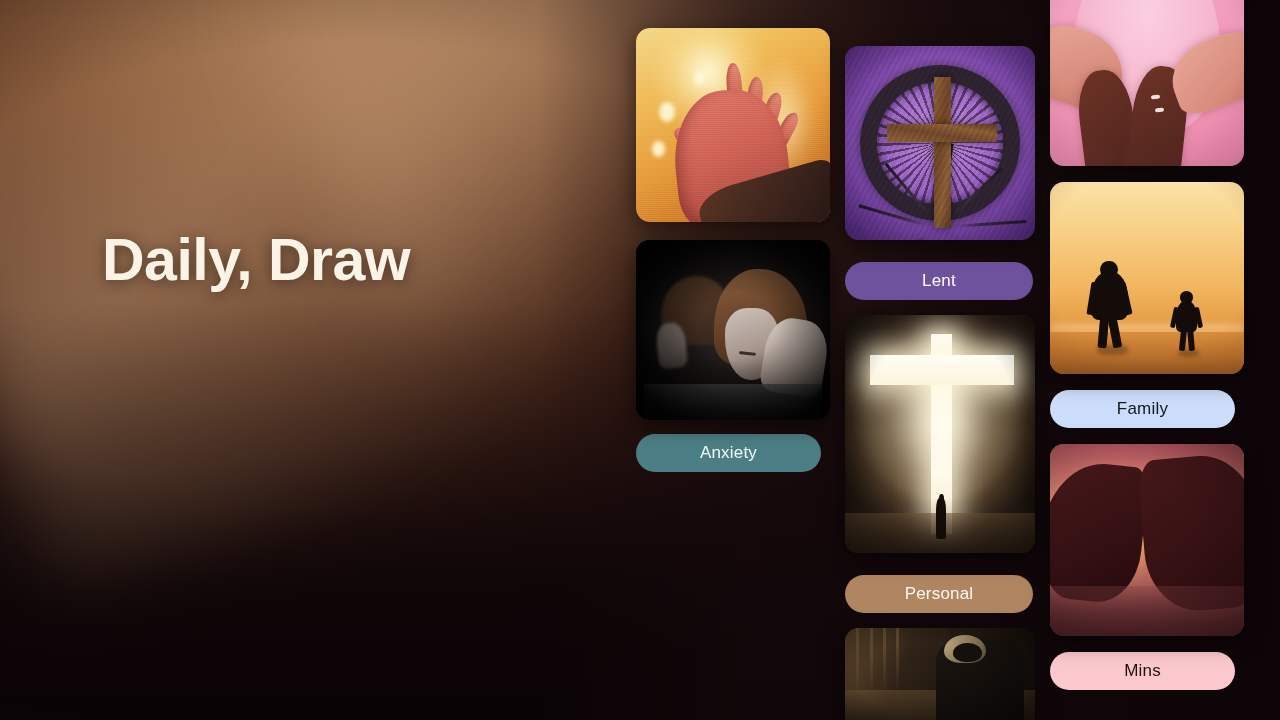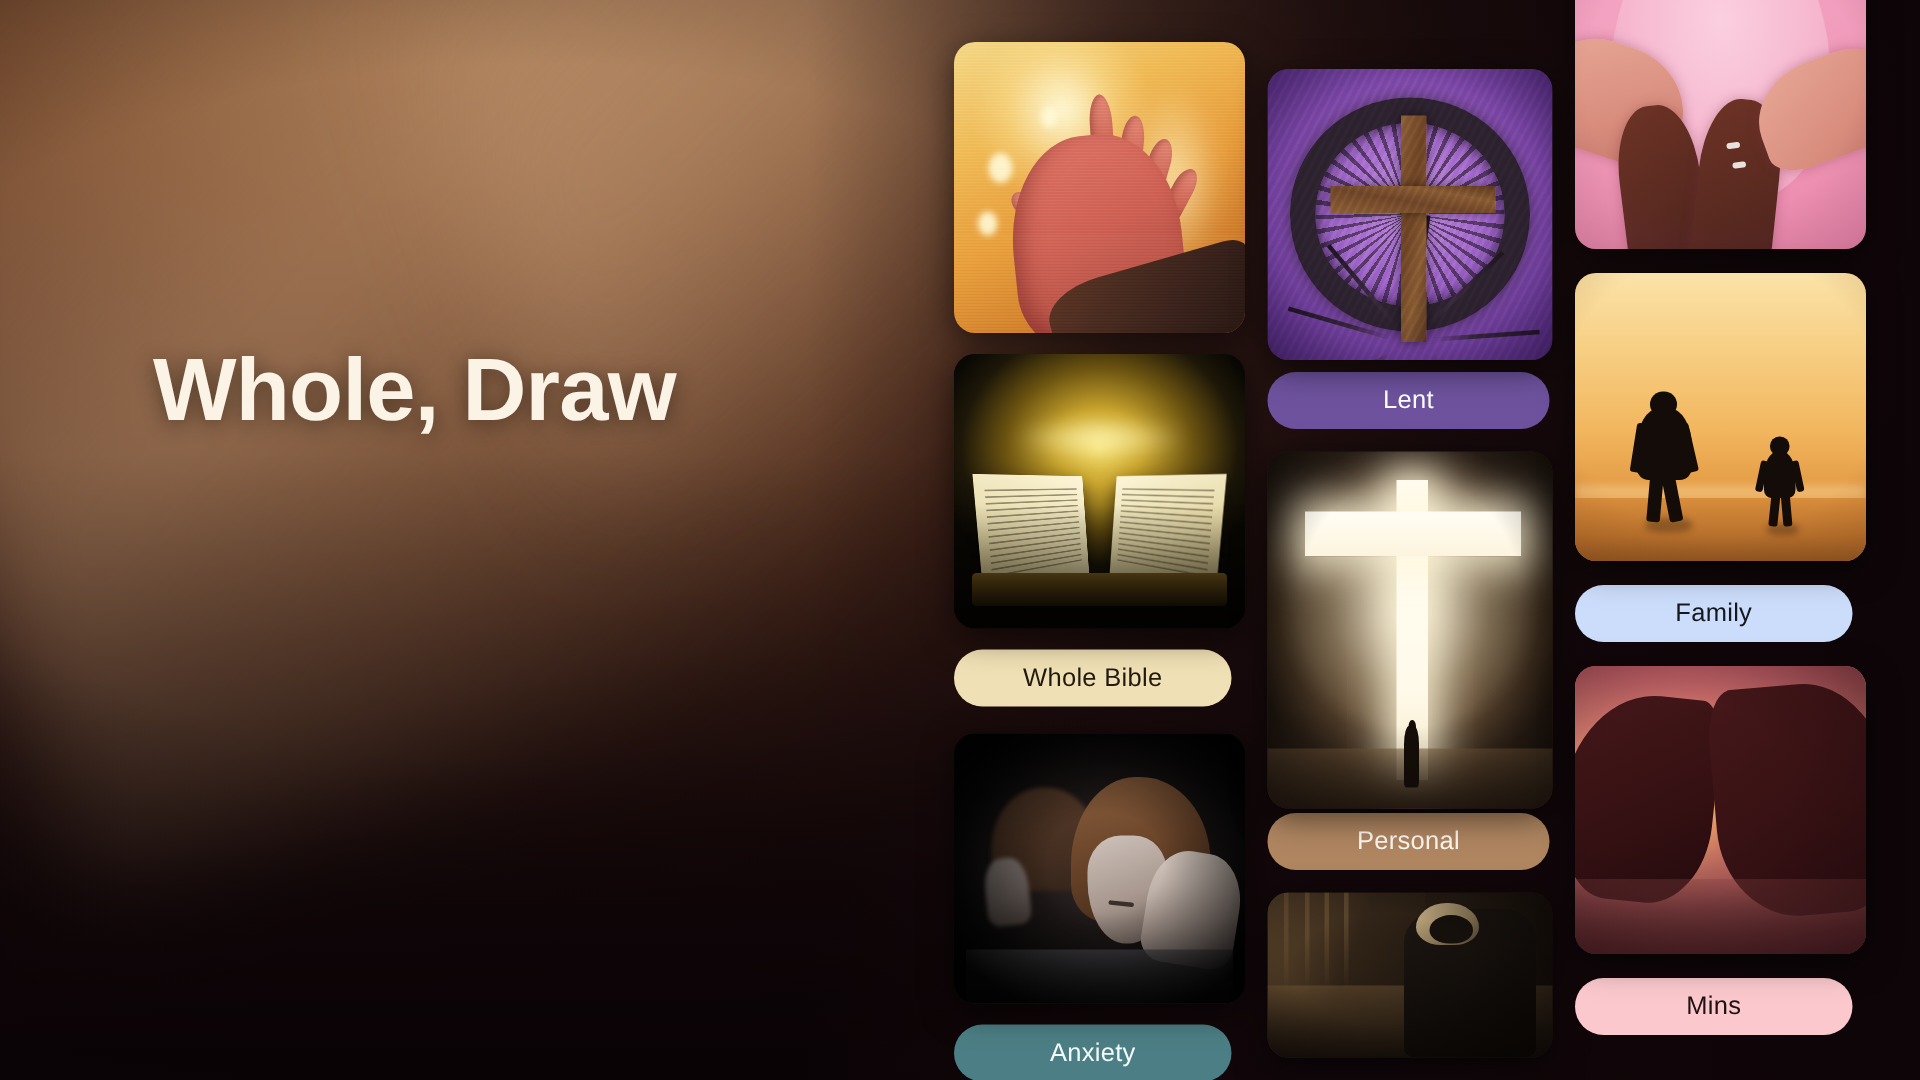--- a/index.html
+++ b/index.html
@@ -261,21 +261,21 @@
 
 <div id="bg">
   <div class="bg-base"></div>
   <div class="bg-streak"></div>
   <div class="bg-streak2"></div>
   <div class="bg-vig"></div>
   <div class="bg-right"></div>
 </div>
 
 <div id="headline">
-  <div class="hl-line second">Whole, Draw</div>
+  <div class="hl-line second">Daily, Draw</div>
 </div>
 
 <div id="grid">
 
   <div class="col" style="left:636px; top:28px; width:194px;">
 
     <div class="card-wrap">
       <div class="card" style="width:194px; height:194px;">
         <div class="scene s-hand">
           <div class="glow2"></div>
@@ -288,48 +288,20 @@
           <div class="fin" style="left:66%; top:33%; width:15px; height:42px; transform:rotate(16deg);"></div>
           <div class="fin" style="left:74%; top:43%; width:14px; height:36px; transform:rotate(28deg);"></div>
           <div class="fin" style="left:22%; top:50%; width:14px; height:28px; transform:rotate(-48deg);"></div>
           <div class="palm"></div>
           <div class="sleeve"></div>
           <div class="grain"></div>
         </div>
       </div>
     </div>
 
-    <div class="card-wrap" style="margin-top:14px;">
-      <div class="card" style="width:194px; height:183px;">
-        <div class="scene" style="background:radial-gradient(58% 52% at 50% 34%, #f3da63 0%, #caa52c 26%, #6a5210 56%, #1d1708 82%, #0a0804 100%);">
-          <div style="position:absolute;left:50%;top:22%;width:74%;height:18%;transform:translateX(-50%);
-                      background:radial-gradient(closest-side, rgba(255,248,186,.95), rgba(250,222,110,0) 80%); filter:blur(6px);"></div>
-          <div style="position:absolute;left:9%;top:44%;width:40%;height:40%;
-                      background:linear-gradient(200deg,#fdf6d8 0%,#e8dcae 55%,#b8a875 100%);
-                      transform:perspective(140px) rotateY(24deg) rotate(-5deg);
-                      box-shadow:0 6px 14px rgba(0,0,0,.6);"></div>
-          <div style="position:absolute;right:9%;top:44%;width:40%;height:40%;
-                      background:linear-gradient(160deg,#fdf6d8 0%,#e5d8a6 55%,#ad9d6c 100%);
-                      transform:perspective(140px) rotateY(-24deg) rotate(5deg);
-                      box-shadow:0 6px 14px rgba(0,0,0,.6);"></div>
-          <div style="position:absolute;left:12%;top:48%;width:34%;height:30%;
-                      background:repeating-linear-gradient(0deg, rgba(60,50,24,.5) 0 1px, rgba(0,0,0,0) 1px 4px);
-                      transform:perspective(140px) rotateY(24deg) rotate(-5deg);"></div>
-          <div style="position:absolute;right:12%;top:48%;width:34%;height:30%;
-                      background:repeating-linear-gradient(0deg, rgba(60,50,24,.5) 0 1px, rgba(0,0,0,0) 1px 4px);
-                      transform:perspective(140px) rotateY(-24deg) rotate(5deg);"></div>
-          <div style="position:absolute;left:6%;bottom:8%;width:88%;height:12%;
-                      background:linear-gradient(to bottom,#7a5a1c,#2a1e08); border-radius:3px;"></div>
-          <div style="position:absolute;inset:0;background:linear-gradient(to bottom, rgba(0,0,0,0) 55%, rgba(0,0,0,.75) 100%);"></div>
-        </div>
-      </div>
-      <div class="pill" style="width:185px; height:38px; margin-top:14px; background:#f0e0b5; color:#221a10;">
-        <span>Whole Bible</span>
-      </div>
-    </div>
 
     <div class="card-wrap" style="margin-top:18px;">
       <div class="card" style="width:194px; height:180px;">
         <div class="scene s-anx">
 
           <div class="ghost" style="left:10%; top:20%; width:44%; height:62%;">
             <div class="hair" style="left:6%; top:0; width:84%; height:62%; border-radius:48% 48% 30% 30% / 58% 58% 28% 28%;"></div>
             <div class="hand2" style="left:2%; top:42%; width:34%; height:40%; transform:rotate(-6deg);"></div>
           </div>
 
@@ -361,40 +333,40 @@
           <div class="thorn" style="transform:rotate(202deg) translateX(-50%);"></div>
           <div class="thorn" style="transform:rotate(244deg) translateX(-50%);"></div>
           <div class="thorn" style="transform:rotate(286deg) translateX(-50%);"></div>
           <div class="thorn" style="transform:rotate(320deg) translateX(-50%);"></div>
           <div class="cross-v"></div>
           <div class="cross-h"></div>
           <div class="tex"></div>
           <div style="position:absolute;inset:0;background:radial-gradient(70% 68% at 50% 48%, rgba(0,0,0,0) 55%, rgba(30,12,46,.45) 100%);"></div>
         </div>
       </div>
-      <div class="pill" style="width:188px; height:38px; margin-top:8px; background:#6e529e; color:#ffffff;">
+      <div class="pill" style="width:188px; height:38px; margin-top:22px; background:#6e529e; color:#ffffff;">
         <span>Lent</span>
       </div>
     </div>
 
     <div class="card-wrap" style="margin-top:15px;">
       <div class="card" style="width:190px; height:238px;">
         <div class="scene s-personal">
           <div class="wall-l"></div>
           <div class="wall-r"></div>
           <div class="halo"></div>
           <div class="cv"></div>
           <div class="ch"></div>
           <div class="floor"></div>
           <div class="walker"></div>
           <div class="walker-h"></div>
           <div style="position:absolute;inset:0;background:radial-gradient(78% 70% at 50% 42%, rgba(0,0,0,0) 50%, rgba(12,8,5,.62) 100%);"></div>
         </div>
       </div>
-      <div class="pill" style="width:188px; height:38px; margin-top:3px; background:#b08661; color:#fdf8f2;">
+      <div class="pill" style="width:188px; height:38px; margin-top:22px; background:#b08661; color:#fdf8f2;">
         <span>Personal</span>
       </div>
     </div>
 
     <div class="card-wrap" style="margin-top:15px;">
       <div class="card" style="width:190px; height:110px;">
         <div class="scene s-figure">
           <div class="lightwall"></div>
           <div class="strip" style="left:6%;"></div>
           <div class="strip" style="left:13%;"></div>

